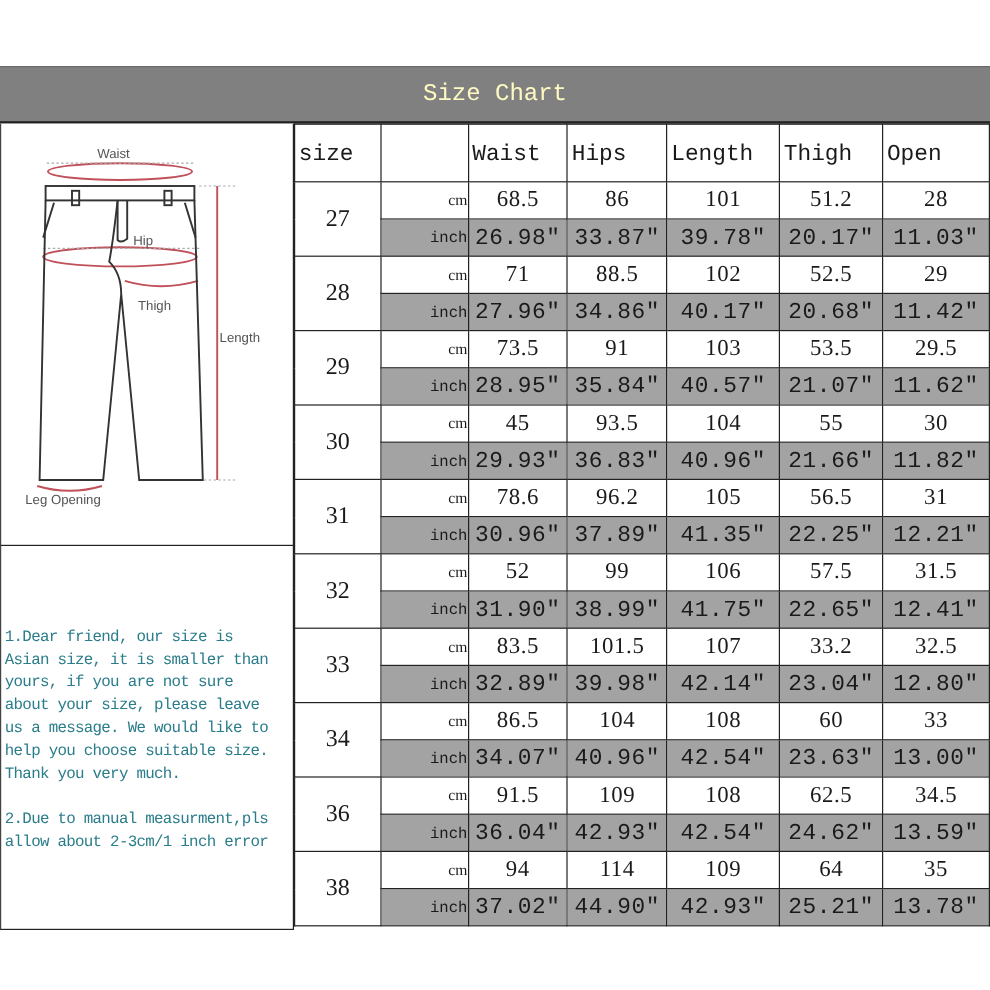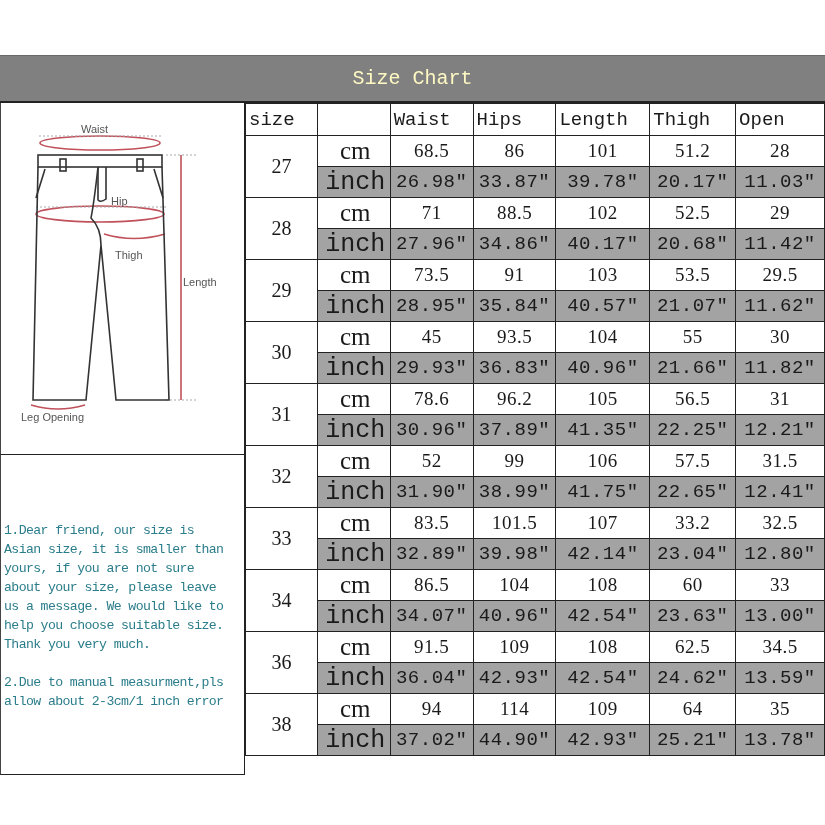--- a/index.html
+++ b/index.html
@@ -15,21 +15,21 @@
   .note-panel { top:455px; height:320px; border-bottom:1px solid #222; }
   .notes { position:absolute; left:3px; top:66px; width:242px;
            font-family:"Liberation Mono","DejaVu Sans Mono", monospace; font-size:13.2px;
            line-height:19px; color:#2a7d8a; white-space:pre; letter-spacing:-0.6px; }
   table.grid { position:absolute; left:245px; top:103px; border-collapse:collapse; table-layout:fixed; }
   table.grid td { border:1px solid #222; padding:0; height:31px; box-sizing:border-box;
                   font-size:20px; text-align:center; vertical-align:middle; white-space:nowrap; overflow:hidden; }
   table.grid td.hdr { font-family:"Liberation Mono","DejaVu Sans Mono", monospace; font-size:19px;
                       text-align:left; padding-left:3px; }
   table.grid td.size { font-size:20px; }
-  table.grid td.unit { text-align:center; padding-left:3px; font-size:25px; }
+  table.grid td.unit { text-align:right; padding-left:3px; font-size:13px; }
   table.grid tr.inch td.unit, table.grid tr.inch td.val { background:#a3a3a3;font-family:Liberation Mono, monospace; }
   table.grid td.val { font-size:19px; letter-spacing:0.5px; }
   .svg-wrap { position:absolute; left:0; top:0; }
 </style>
 </head>
 <body>
 
 <div class="title-bar">Size Chart</div>
 
 <div class="left-panel img-panel">
@@ -84,21 +84,21 @@
   <colgroup>
     <col style="width:72px">
       <col style="width:73px">
       <col style="width:83px">
       <col style="width:83px">
     <col style="width:94px">
       <col style="width:86px">
       <col style="width:89px">
   </colgroup>
   <tbody id="tbody">
-    <tr style="height:32px">
+    <tr style="height:48px">
       <td class="hdr">size</td>
       <td class="hdr"></td>
       <td class="hdr">Waist</td>
       <td class="hdr">Hips</td>
       <td class="hdr">Length</td>
       <td class="hdr">Thigh</td>
       <td class="hdr">Open</td>
     </tr>
   <tr class="cm">
         <td class="size" rowspan="2">27</td>

